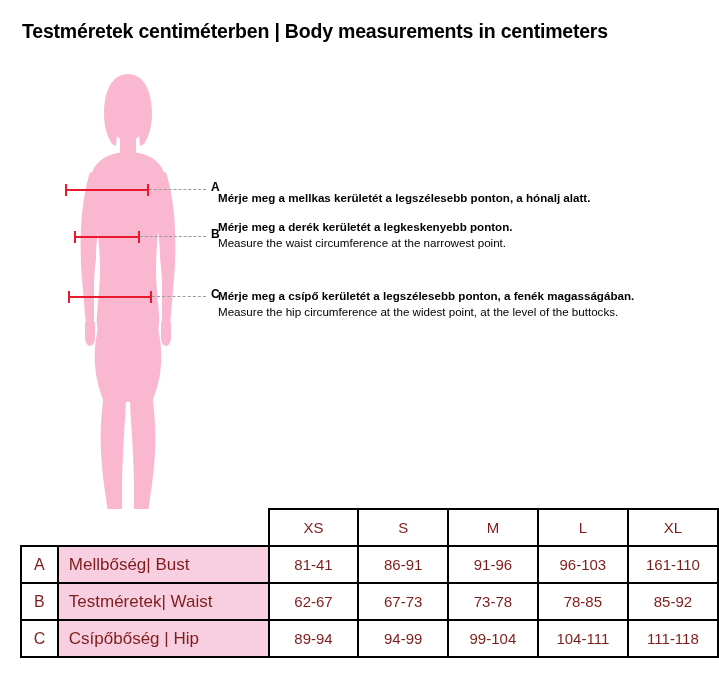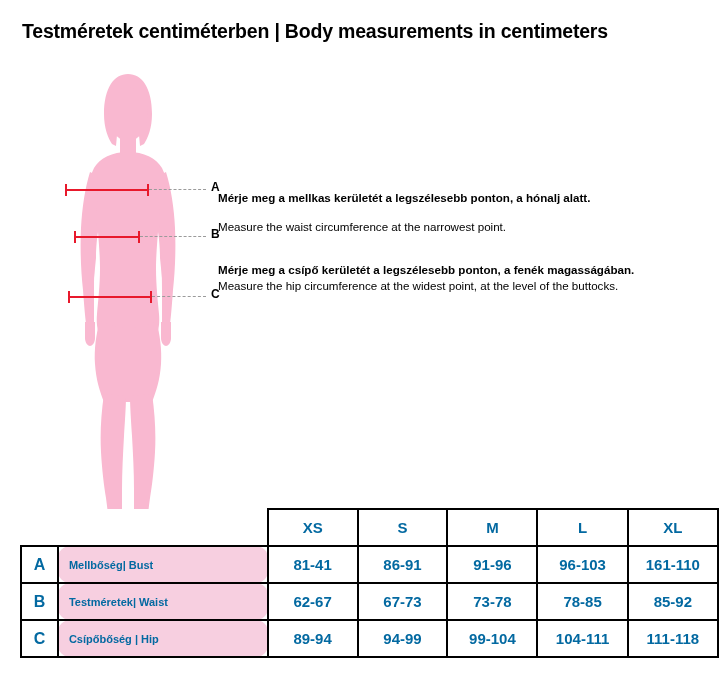--- a/index.html
+++ b/index.html
@@ -92,41 +92,40 @@
     left: 20px;
     top: 508px;
     border-collapse: collapse;
     table-layout: fixed;
   }
   .sizetable td, .sizetable th {
     border: 2px solid #000;
     text-align: center;
     vertical-align: middle;
     font-size: 15px;
-    font-weight: bold;
-    color: #0369a1;
+    font-weight: normal;
+    color: #7f1d1d;
     height: 35px;
     padding: 0;
   }
   .sizetable .hdr {
     background: #f7cfe0;
     font-size: 16px;
   }
   .sizetable .letter {
     width: 36px;
     background: #ffffff;
     font-size: 16px;
   }
   .sizetable .rowname {
     width: 204px;
     text-align: left;
     padding-left: 10px;
     background: #f7cfe0;
-    font-size: 11px;
-    border-radius: 12px;
+    font-size: 17px;
   }
   .sizetable .val {
     width: 91px;
     background: #ffffff;
     font-size: 15px;
   }
   .sizetable tr.header-row td.letter,
   .sizetable tr.header-row td.rowname-blank {
     border: none;
     background: #ffffff;
@@ -238,24 +237,25 @@
     <div class="cap" style="left:82px;"></div>
     <div class="dots" style="left:84px; width:54px;"></div>
     <div class="label" style="left:143px;">C</div>
   </div>
 
   <div class="instr" style="left:218px; top:190px;">
     <div class="hu">Mérje meg a mellkas kerületét a legszélesebb ponton, a hónalj alatt.</div>
   </div>
 
   <div class="instr" style="left:218px; top:219px;">
+    <div class="hu">Mérje meg a derék kerületét a legkeskenyebb ponton.</div>
     <div class="en">Measure the waist circumference at the narrowest point.</div>
   </div>
 
-  <div class="instr" style="left:218px; top:262px;">
+  <div class="instr" style="left:218px; top:288px;">
     <div class="hu">Mérje meg a csípő kerületét a legszélesebb ponton, a fenék magasságában.</div>
     <div class="en">Measure the hip circumference at the widest point, at the level of the buttocks.</div>
   </div>
 
   <table class="sizetable">
     <tbody>
       <tr class="header-row">
         <td class="letter rowname-blank"></td>
         <td class="rowname rowname-blank" style="background:#ffffff;"></td>
         <td class="val hdr">XS</td>

